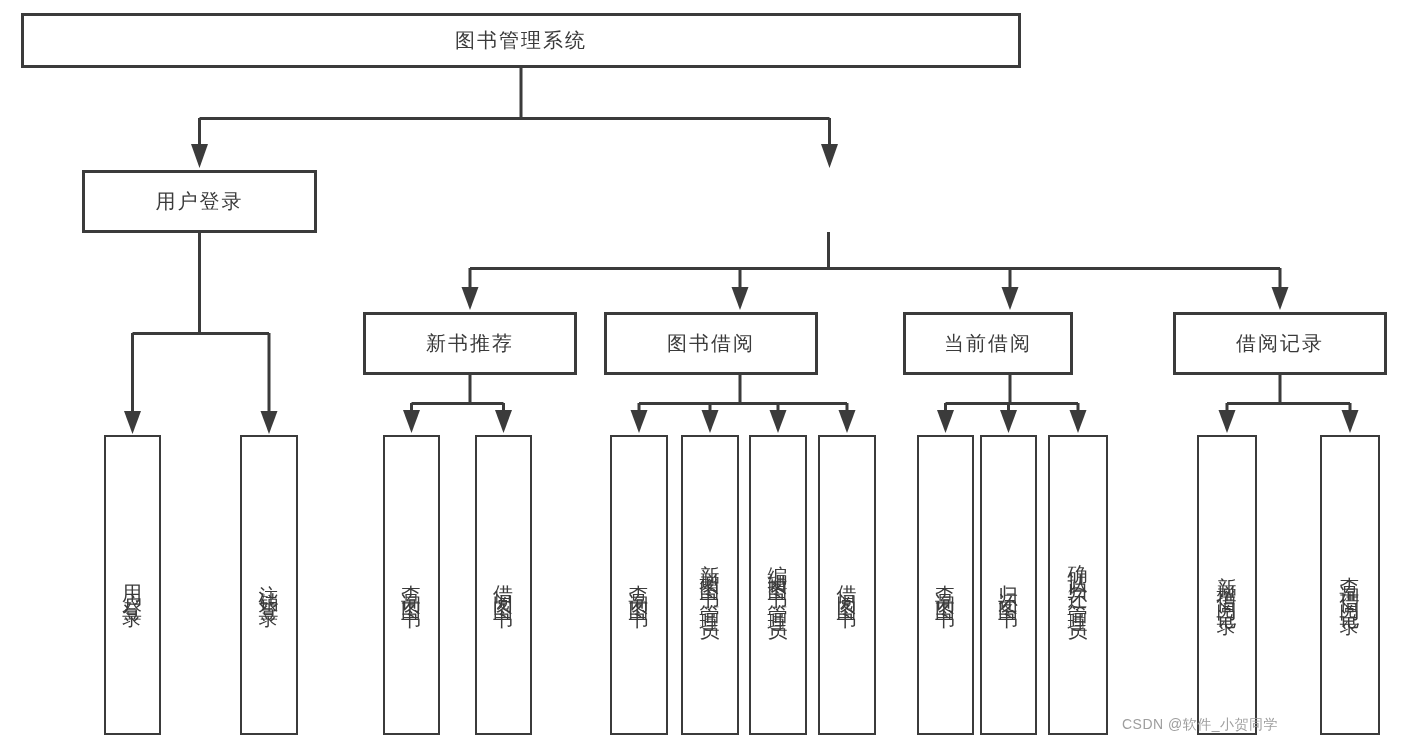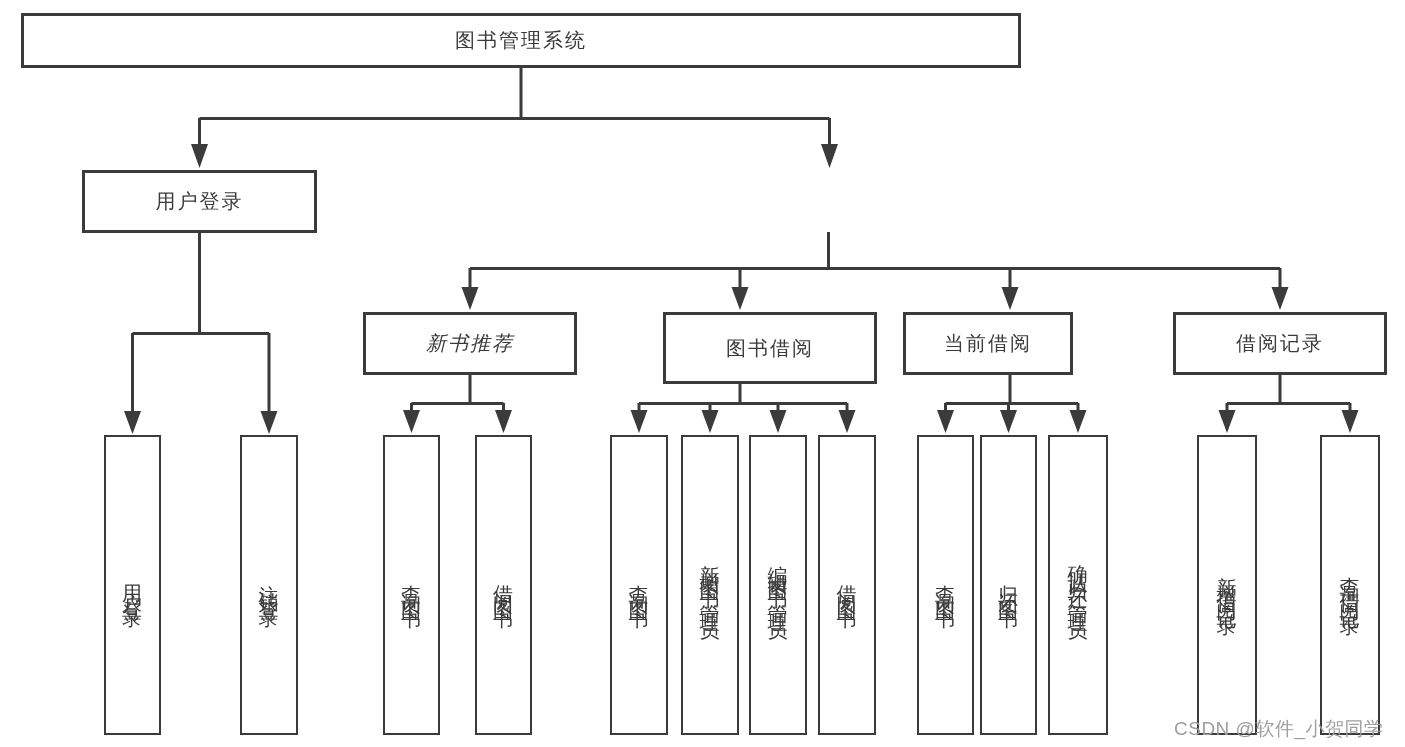--- a/index.html
+++ b/index.html
@@ -50,24 +50,24 @@
   .leaf { border-width: 2.5px; }
   .leaf .vtext {
     writing-mode: vertical-rl;
     letter-spacing: 8px;
     font-size: 20px;
     line-height: 1.1;
     color: var(--text);
   }
   .watermark {
     position: absolute;
-    left: 1174px;
+    left: 1122px;
     top: 716px;
     z-index: 3;
-    font-size: 19px;
+    font-size: 14px;
     letter-spacing: 0.5px;
     color: var(--watermark);
     white-space: nowrap;
   }
 </style>
 </head>
 <body>
 
 <div class="stage">
 
@@ -115,24 +115,24 @@
   </svg>
 
   <div class="node" style="left:21px; top:13px; width:1000px; height:55px;">
     <span>图书管理系统</span>
   </div>
 
   <div class="node" style="left:82px; top:170px; width:235px; height:63px;">
     <span>用户登录</span>
   </div>
 
-  <div class="node" style="left:363px; top:312px; width:214px; height:63px;font-style:italic;">
+  <div class="node" style="left:363px; top:312px; width:214px; height:63px;">
     <span>新书推荐</span>
   </div>
-  <div class="node" style="left:663px; top:312px; width:214px; height:72px;">
+  <div class="node" style="left:604px; top:312px; width:214px; height:63px;">
     <span>图书借阅</span>
   </div>
   <div class="node" style="left:903px; top:312px; width:170px; height:63px;">
     <span>当前借阅</span>
   </div>
   <div class="node" style="left:1173px; top:312px; width:214px; height:63px;">
     <span>借阅记录</span>
   </div>
 
   <div class="node leaf" style="left:104px; top:435px; width:57px; height:300px;">

